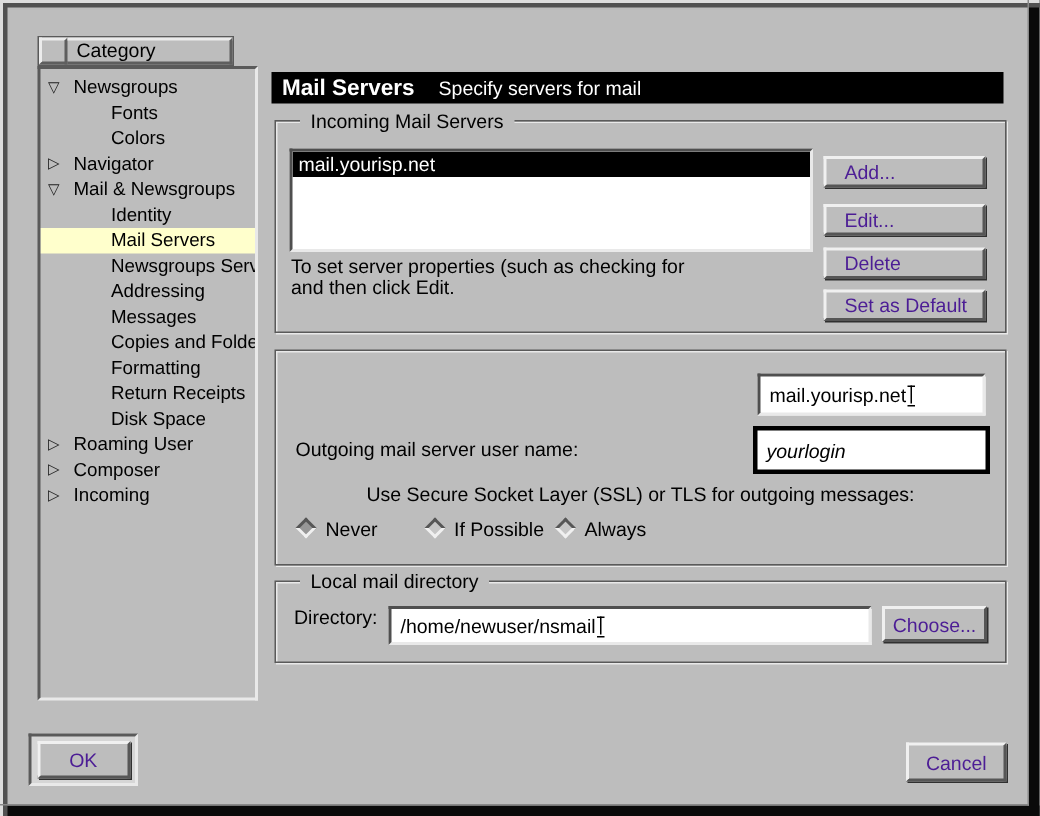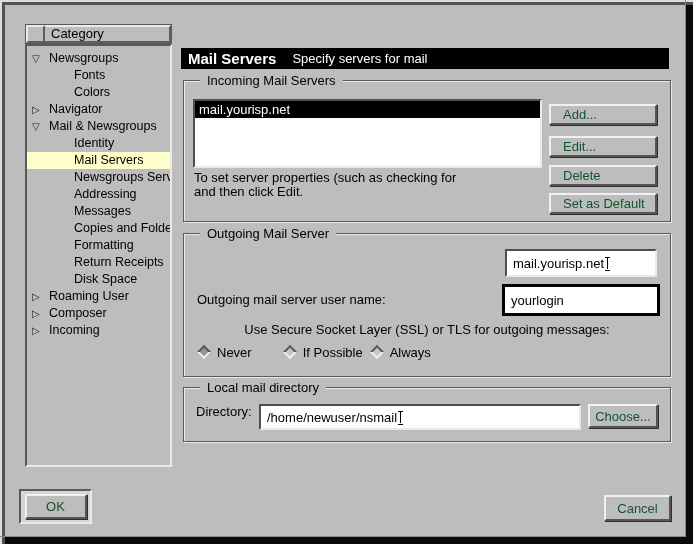--- a/index.html
+++ b/index.html
@@ -18,28 +18,28 @@
   .fr-black { inset:0; border-right:7px solid #0a0a0a; border-bottom:7px solid #0a0a0a; }
   .fr-inr   { top:0; bottom:7px; right:7px; width:1px; background:#888; }
   .fr-inb   { left:0; right:7px; bottom:7px; height:1px; background:#888; }
 
   
   .sunken { border:2px solid; border-color:#4f4f4f #e9e9e9 #e9e9e9 #4f4f4f; background:#fff; }
   .btn {
     background:#bdbdbd;
     border:2px solid; border-color:#f0f0f0 #565656 #565656 #f0f0f0;
     box-shadow:1px 1px 0 #303030;
-    font-family:"Liberation Sans",sans-serif; font-size:13px; color:#14532d;
+    font-family:"Liberation Sans",sans-serif; font-size:13px; color:#4c1d95;
     display:flex; align-items:center; justify-content:center;
     cursor:default;
   }
   .btn.left-align { justify-content:flex-start; padding-left:12px; }
 
   
-  .cat-header { position:absolute; left:25px; top:24px; width:147px; height:20px; display:flex; border:1px solid #5a5a5a; background:#bdbdbd; z-index:2; }
+  .cat-header { position:absolute; left:25px; top:24px; width:131px; height:20px; display:flex; border:1px solid #5a5a5a; background:#bdbdbd; z-index:2; }
   .cat-sq { width:19px; border:2px solid; border-color:#ececec #5e5e5e #5e5e5e #ececec; }
   .cat-label { flex:1; border:2px solid; border-color:#ececec #5e5e5e #5e5e5e #ececec; border-left:none; font-size:13px; line-height:14px; padding-left:6px; white-space:nowrap; overflow:hidden; }
   .tree { position:absolute; left:25px; top:44px; width:147px; height:423px; border:2px solid; border-color:#5a5a5a #e9e9e9 #e9e9e9 #5a5a5a; background:#bdbdbd; padding-top:4px; overflow:hidden; }
   .tree-row { position:relative; height:17px; line-height:17px; font-size:12.5px; white-space:nowrap; overflow:hidden; }
   .tree-row.sel { background:#ffffcc; }
   .tree-arrow { position:absolute; left:5px; top:0; font-size:10px; line-height:17px; font-family:"DejaVu Sans",sans-serif; color:#1a1a1a; }
   .tree-label.lv0 { margin-left:22px; }
   .tree-label.lv1 { margin-left:47px; }
 
   
@@ -61,21 +61,21 @@
   .help { position:absolute; left:10px; top:90px; font-size:13px; line-height:14px; }
   .btn-col { position:absolute; left:365px; top:23px; display:flex; flex-direction:column; }
   .btn-col .btn { width:108px; height:21px; }
 
   
   .field-label { position:absolute; font-size:13px; white-space:nowrap; }
   .textfield { position:absolute; display:flex; align-items:center; padding-left:6px; font-size:13px; background:#fff; white-space:nowrap; overflow:hidden; }
   .tf-bevel { border:2px solid; border-color:#4f4f4f #e9e9e9 #e9e9e9 #4f4f4f; }
   .tf-focus { border:3px solid #000; }
   .smtp-input { left:321px; top:15px; width:152px; height:28px; }
-  .user-input { left:318px; top:50px; width:158px; height:32px; }
+  .user-input { left:318px; top:50px; width:158px; height:32px;font-style:italic; }
   .ssl-label { position:absolute; left:0; right:0; top:88px; text-align:center; font-size:13px; }
   .ssl-row { position:absolute; left:13px; top:109px; display:flex; align-items:center; height:18px; }
   .radio-opt { display:flex; align-items:center; font-size:13px; white-space:nowrap; }
   .diamond { width:10px; height:10px; transform:rotate(45deg); border:2px solid; border-color:#565656 #f0f0f0 #f0f0f0 #565656; background:#c6c6c6; margin:0 8px 0 2px; flex:none; }
   .radio-opt.selected .diamond { background:#979797; }
 
   
   .ibeam { display:inline-block; position:relative; width:5px; height:14px; margin-left:1px; flex:none; }
   .ibeam::before { content:""; position:absolute; left:2px; top:1px; height:12px; width:1px; background:#000; }
   .ibeam::after  { content:""; position:absolute; left:0; top:1px; width:5px; height:12px; border-top:1px solid #000; border-bottom:1px solid #000; }
@@ -139,21 +139,20 @@
     </div>
   <div class="btn-col" id="btn-col">
       <button class="btn left-align" style="margin-top: 0px;">Add...</button>
       <button class="btn left-align" style="margin-top: 11px;">Edit...</button>
       <button class="btn left-align" style="margin-top: 8px;">Delete</button>
       <button class="btn left-align" style="margin-top: 7px;">Set as Default</button>
     </div>
 </div>
 
 <div class="group g-outgoing">
-  <span class="legend">Outgoing Mail Server</span>
   <div class="textfield tf-bevel smtp-input">
     <span>mail.yourisp.net</span>
       <span class="ibeam"></span>
   </div>
   <span class="field-label" style="left:13px; top:58px;">Outgoing mail server user name:</span>
   <div class="textfield tf-focus user-input">
     <span>yourlogin</span>
   </div>
   <div class="ssl-label">Use Secure Socket Layer (SSL) or TLS for outgoing messages:</div>
   <div class="ssl-row" id="ssl-row">

